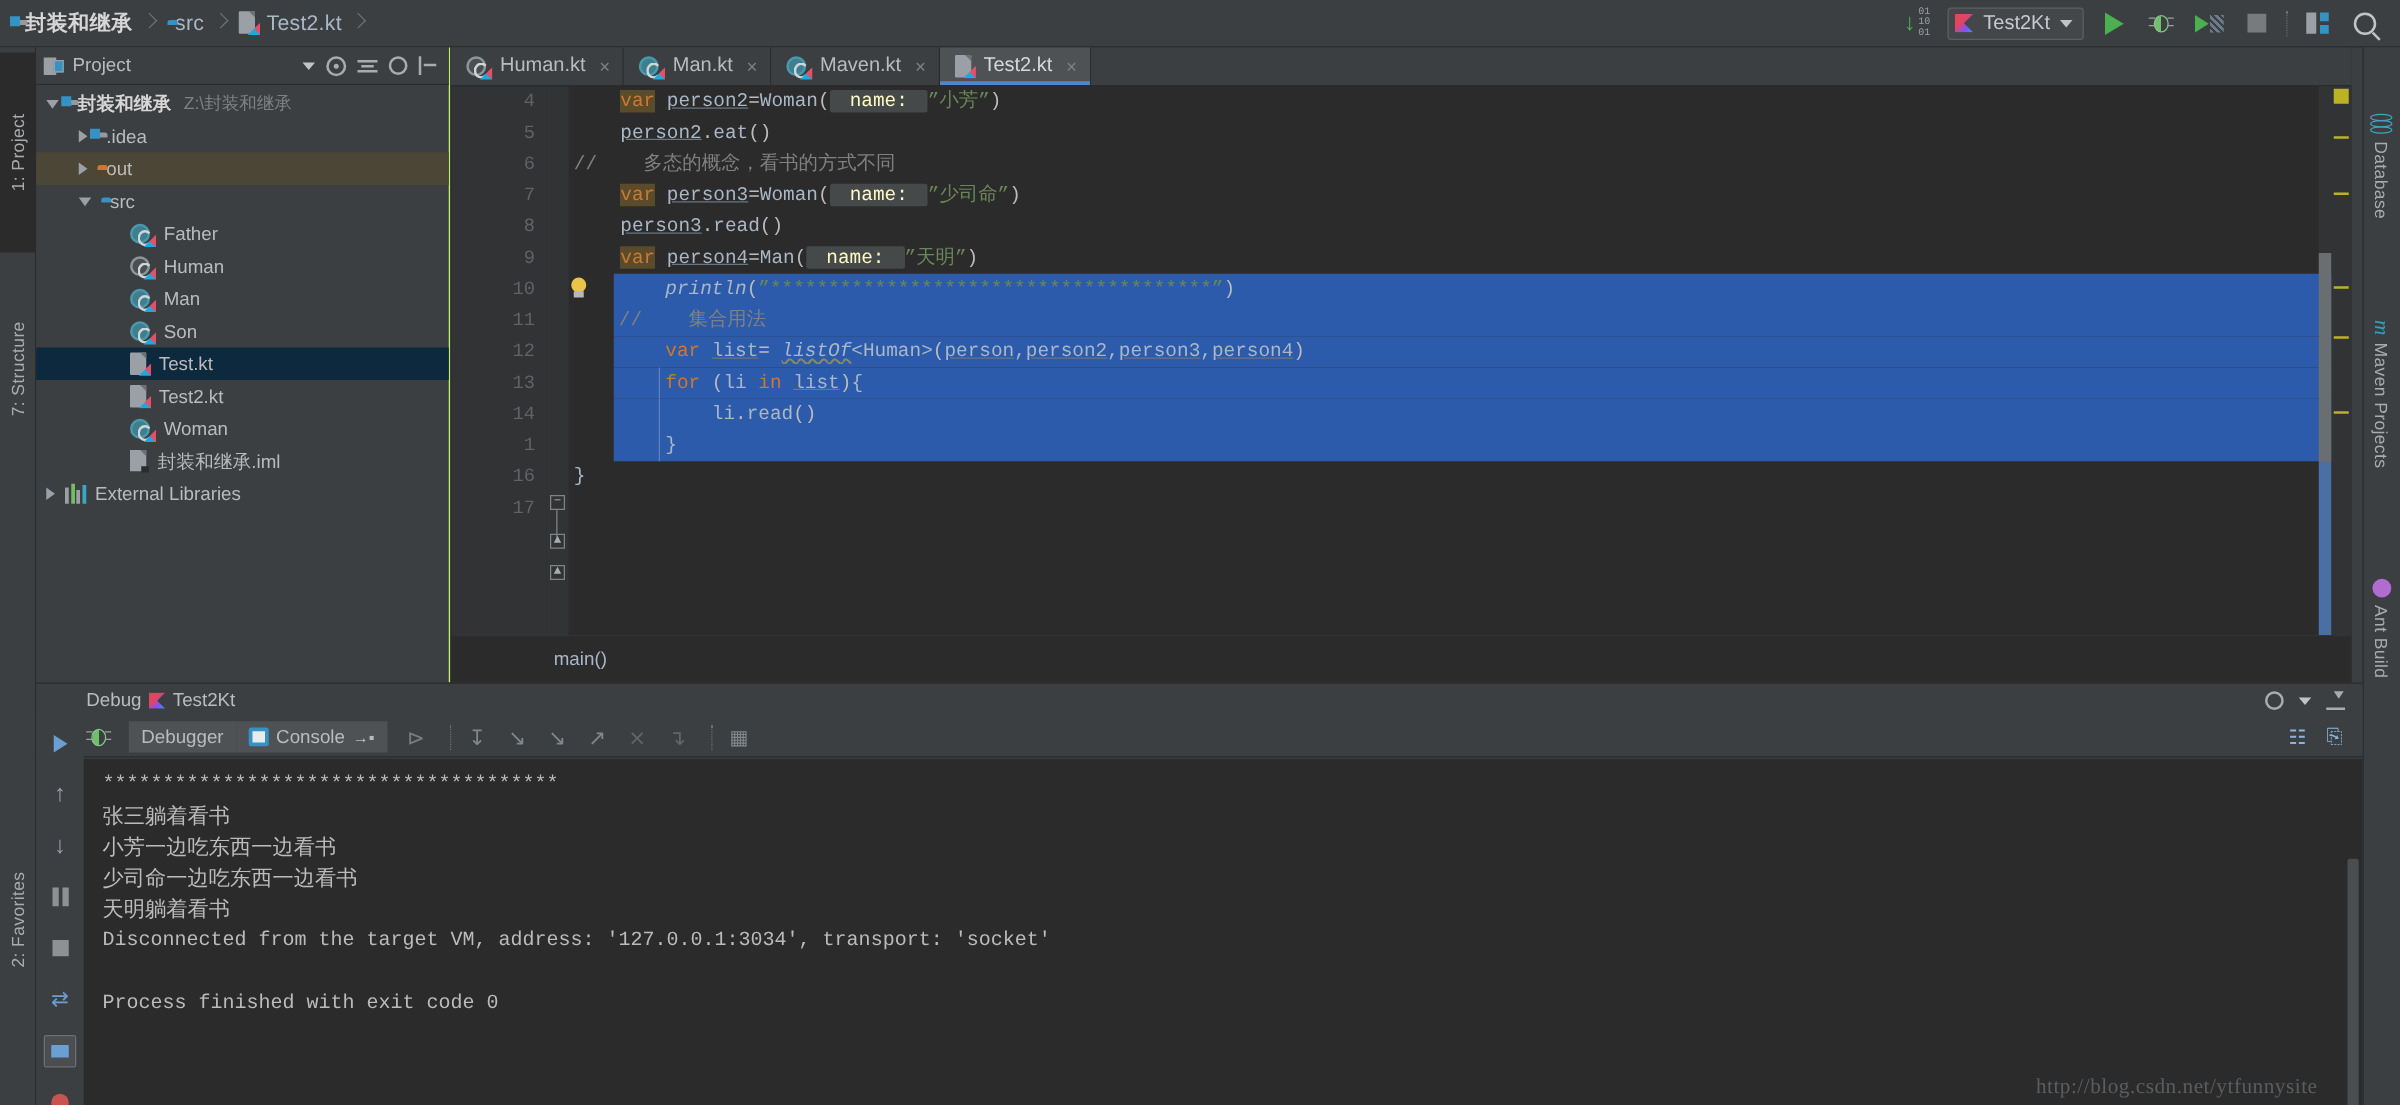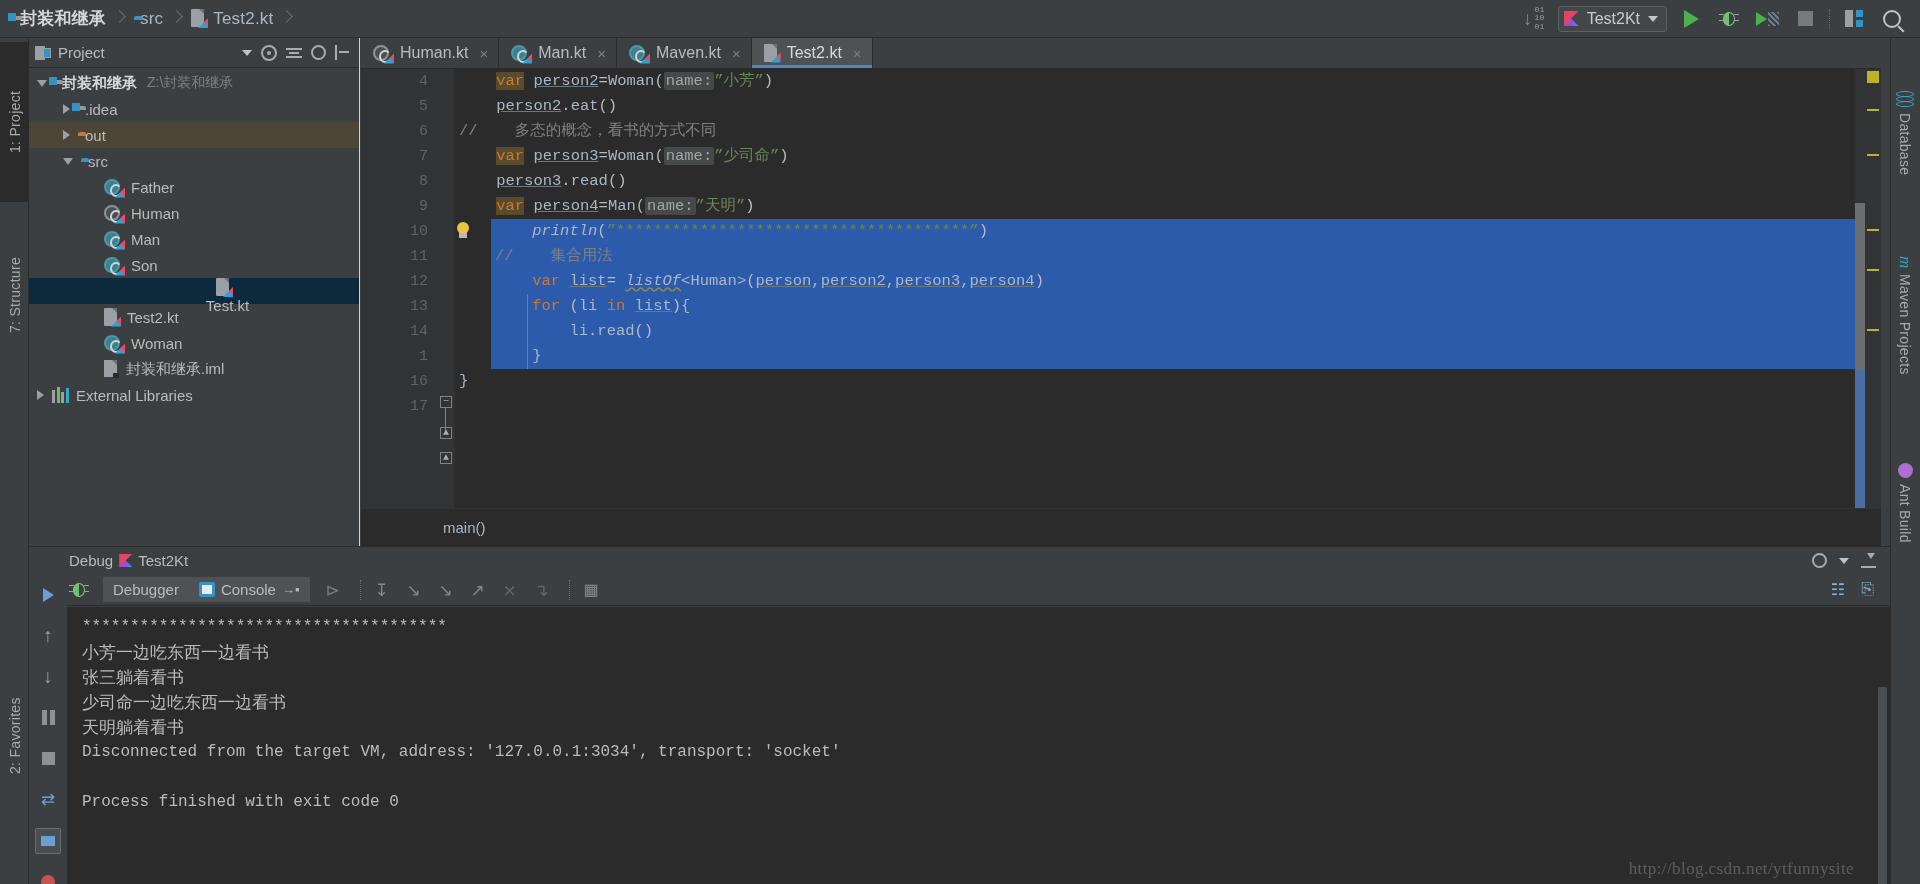--- a/index.html
+++ b/index.html
@@ -187,21 +187,21 @@
   .hide-ico::before{content:"";position:absolute;left:0;top:0;width:2px;height:15px;background:#a9acae;}
   .hide-ico::after{content:"";position:absolute;left:4px;top:6px;width:10px;height:2px;background:#a9acae;}
 
   #tree { padding-top: 2px; font-size:15px; }
   .tnode {
     display:flex; align-items:center; height:26px; padding-left:8px;
     color:#bbbbbb; white-space:nowrap;
   }
   .tnode .tlabel { margin-left:7px; }
   .tnode .tsub { margin-left:10px; color:#808080; font-size:14px; }
-  .tnode.sel-blue { background:#0d293e;flex-direction:column; }
+  .tnode.sel-blue { background:#0d293e; }
   .tnode.sel-brown { background:#4b4636; }
   .tnode.root .tlabel { font-weight:bold; color:#d6d6d6; }
   .tw { width:0;height:0;margin-right:0; }
   .tw.right { border-left:7px solid #9aa0a6; border-top:5px solid transparent; border-bottom:5px solid transparent; }
   .tw.down { border-top:7px solid #9aa0a6; border-left:5px solid transparent; border-right:5px solid transparent; }
   .tw.blank { width:7px; height:10px; }
   .iml-ico{width:15px;height:18px;position:relative;}
   .iml-ico .pg{position:absolute;left:0;top:0;width:13px;height:17px;background:#9aa0a6;}
   .iml-ico .pg::after{content:"";position:absolute;right:0;top:0;border-top:5px solid #6c7175;border-left:5px solid transparent;}
   .iml-ico .blk{position:absolute;right:0;bottom:0;width:6px;height:5px;background:#2b2b2b;}
@@ -255,21 +255,21 @@
   .bulb .glass{position:absolute;left:2px;top:0;width:12px;height:12px;border-radius:50%;background:#e8c547;}
   .bulb .base{position:absolute;left:4px;top:11px;width:8px;height:5px;background:#b9b9b9;}
 
   .k { color:#cc7832; }              
   .kvar { color:#cc7832; background:#5a4b2a; } 
   .ident { color:#a9b7c6; }
   .identu { color:#a9b7c6; text-decoration: underline; text-decoration-color:#6a7680; }
   .str { color:#6a8759; }
   .cmt { color:#808080; }
   .fn  { color:#a9b7c6; font-style:italic; }
-  .hint { color:#a3a3a3; background:#45494a; border-radius:2px; padding:0 2px;font-family:Liberation Mono, monospace; }
+  .hint { color:#fef9c3; background:#45494a; border-radius:2px; padding:0 16px;font-family:Liberation Mono, monospace; }
   .typ { color:#a9b7c6; }
   .wave { text-decoration: underline; text-decoration-style: wavy; text-decoration-color:#8a8a5a; }
 
   #right-marker {
     position:absolute; right:0; top:31px; width:16px; height:477px; background:#313335;
   }
   .mk { position:absolute; left:2px; width:12px; height:2px; background:#bbb324; }
   .mk-box { position:absolute; left:2px; width:12px; height:12px; background:#bbb324;}
   .editor-vscroll {
     position:absolute; right:16px; top:31px; width:10px; height:477px; background:transparent;
@@ -725,22 +725,22 @@
       </div>
     <div class="rail-btn">
         <span style="width:14px;height:14px;border-radius:50%;background:#c75450"></span>
       </div>
 
   </div>
 
   <div id="console">
     <div class="coutwrap">
         <div class="cline">**************************************</div>
+        <div class="cline cn">张三躺着看书</div>
         <div class="cline cn">小芳一边吃东西一边看书</div>
-        <div class="cline cn">张三躺着看书</div>
         <div class="cline cn">少司命一边吃东西一边看书</div>
         <div class="cline cn">天明躺着看书</div>
         <div class="cline">Disconnected from the target VM, address: '127.0.0.1:3034', transport: 'socket'</div>
         <div class="cline"></div>
         <div class="cline">Process finished with exit code 0</div>
       </div>
     <div id="console-scroll"></div>
   </div>
   <div id="watermark">http://blog.csdn.net/ytfunnysite</div>
 </div>

